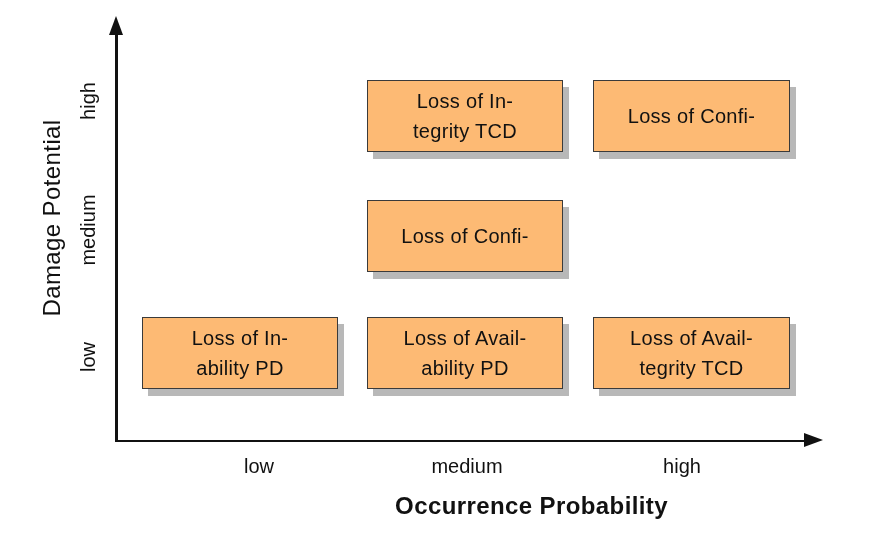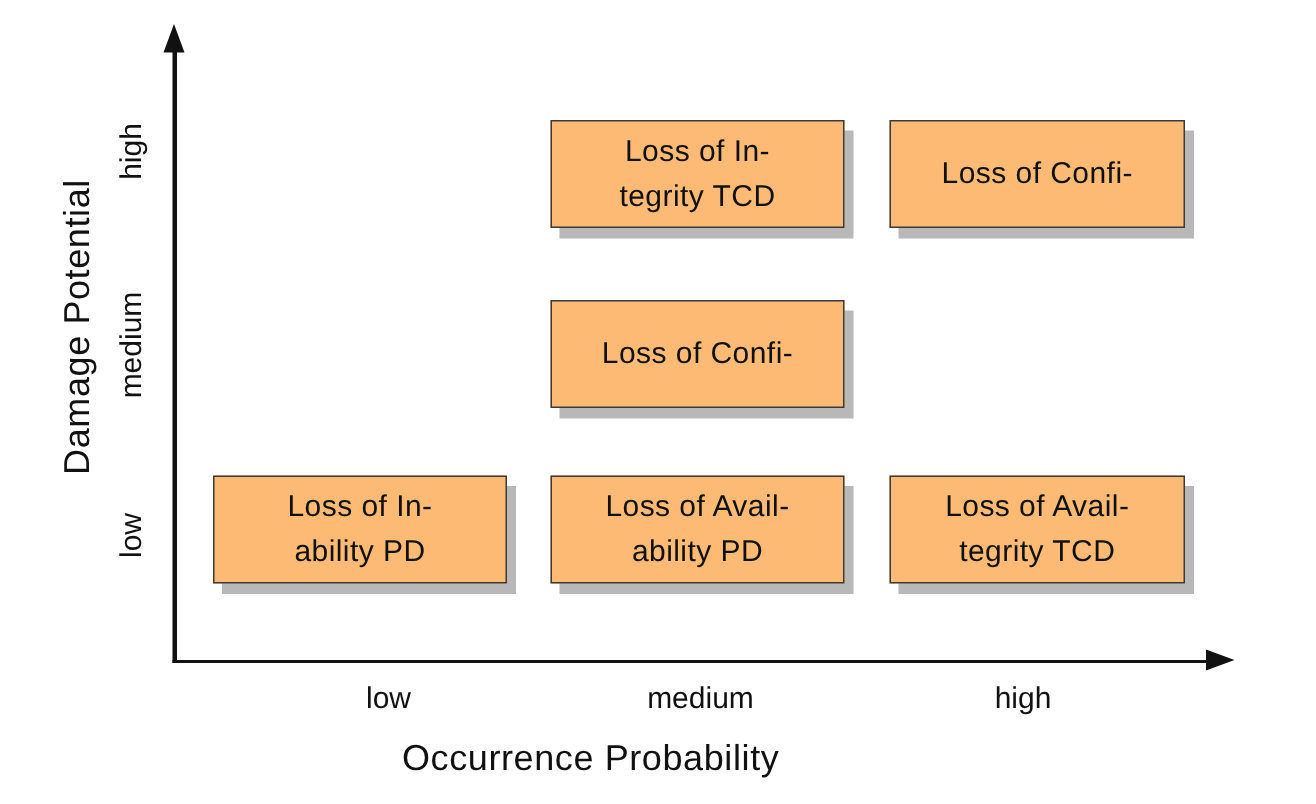--- a/index.html
+++ b/index.html
@@ -54,23 +54,24 @@
     border-bottom: 7.5px solid transparent;
     border-left: 19px solid #111111;
   }
 
   
   .x-title {
     position: absolute;
     left: 268px;
     top: 492px;
     width: 400px;
-    text-align: left;
+    text-align: right;
     font-size: 24px;
     letter-spacing: 0.4px;
+    font-weight: bold;
   }
   .y-title {
     position: absolute;
     left: -108px;
     top: 202px;
     width: 320px;
     height: 32px;
     line-height: 32px;
     text-align: center;
     font-size: 24px;

